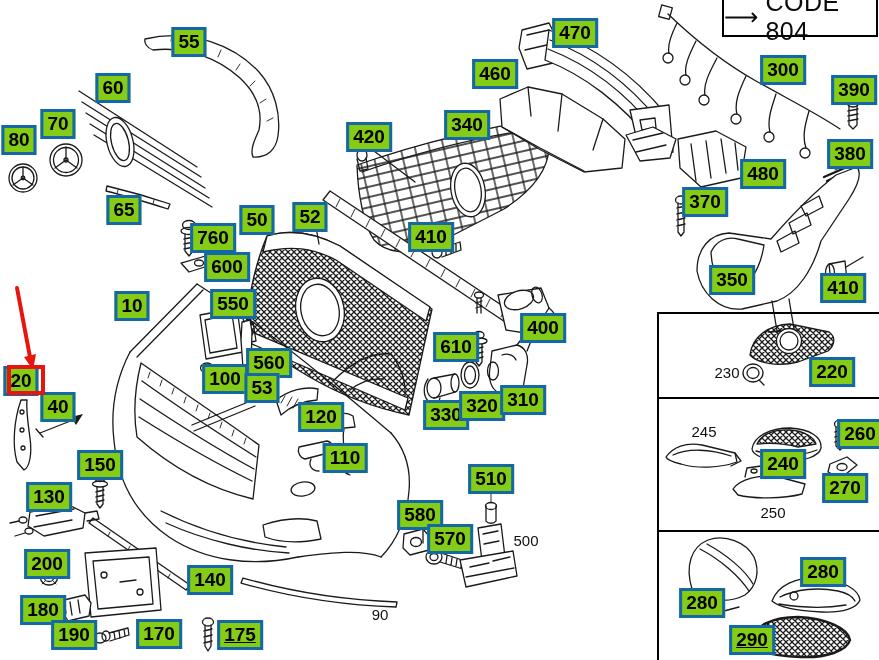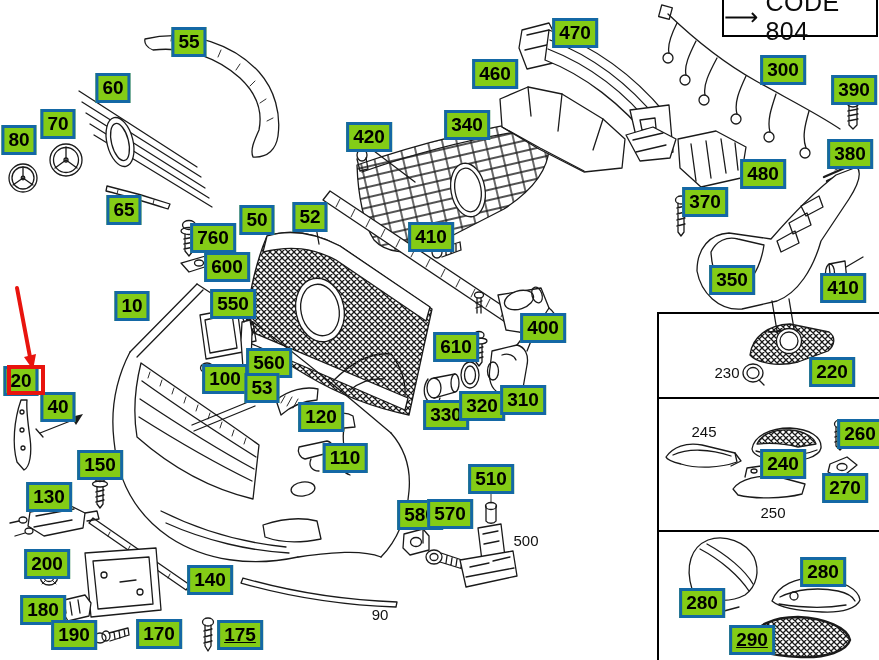--- a/index.html
+++ b/index.html
@@ -461,21 +461,21 @@
     <div class="callout" style="left: 345px; top: 458px;">110</div>
     <div class="callout" style="left: 100px; top: 465px;">150</div>
     <div class="callout" style="left: 49px; top: 497px;">130</div>
     <div class="callout" style="left: 47px; top: 564px;">200</div>
     <div class="callout" style="left: 43px; top: 610px;">180</div>
     <div class="callout" style="left: 74px; top: 635px;">190</div>
     <div class="callout" style="left: 159px; top: 634px;">170</div>
     <div class="callout" style="left: 210px; top: 580px;">140</div>
     <div class="callout" style="left: 240px; top: 635px; text-decoration: underline;">175</div>
     <div class="callout" style="left: 420px; top: 515px;">580</div>
-    <div class="callout" style="left: 450px; top: 514px;">570</div>
+    <div class="callout" style="left: 450px; top: 539px;">570</div>
     <div class="callout" style="left: 491px; top: 479px;">510</div>
     <div class="callout" style="left: 369px; top: 137px;">420</div>
     <div class="callout" style="left: 467px; top: 125px;">340</div>
     <div class="callout" style="left: 495px; top: 74px;">460</div>
     <div class="callout" style="left: 575px; top: 33px;">470</div>
     <div class="callout" style="left: 431px; top: 237px;">410</div>
     <div class="callout" style="left: 543px; top: 328px;">400</div>
     <div class="callout" style="left: 456px; top: 347px;">610</div>
     <div class="callout" style="left: 446px; top: 415px;">330</div>
     <div class="callout" style="left: 482px; top: 406px;">320</div>

